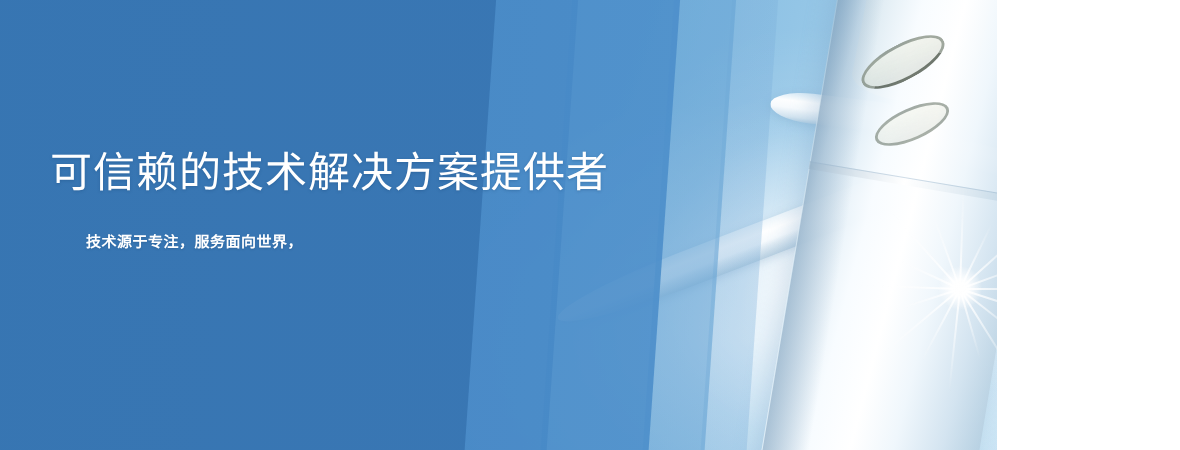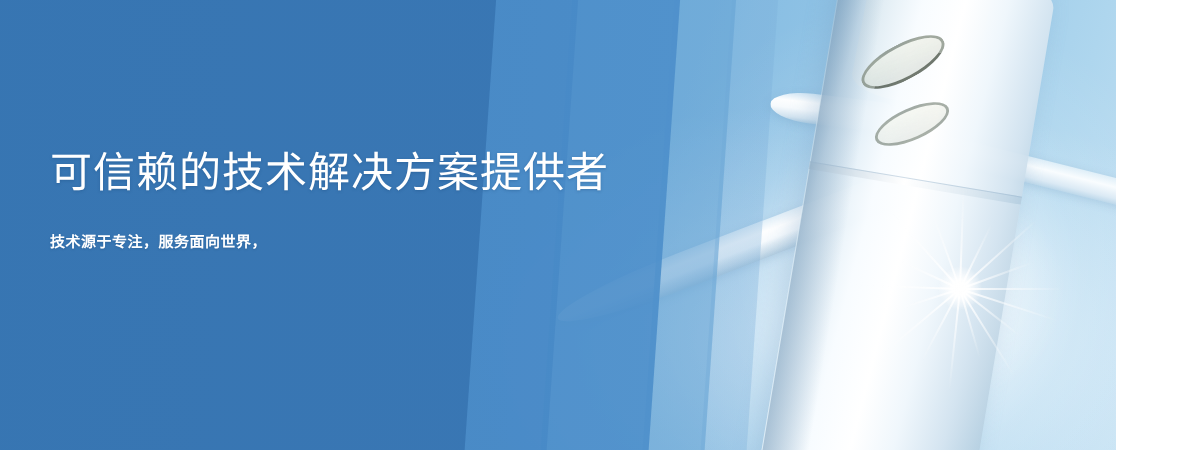--- a/index.html
+++ b/index.html
@@ -7,21 +7,21 @@
     margin: 0;
     padding: 0;
     background: #ffffff;
   }
   body {
     font-family: "Liberation Sans", "DejaVu Sans", sans-serif;
   }
 
   .banner {
     position: relative;
-    width: 1116px;
+    width: 997px;
     height: 450px;
     overflow: hidden;
     background: #0369a1;
   }
 
   
   .photo {
     position: absolute;
     inset: 0;
     background:
@@ -254,20 +254,21 @@
     margin-top: 25px;
   }
   .subline {
     font-size: 15px;
     line-height: 33px;
     font-weight: 700;
     color: #ffffff;
     letter-spacing: 0.5px;
     text-shadow: 0 1px 2px rgba(25,72,120,0.35);
     white-space: nowrap;
+    margin-left: 36px;
   }
 </style>
 </head>
 <body>
 
 <div class="banner">
 
   <div class="photo"></div>
 
   <div class="sun-glow"></div>

